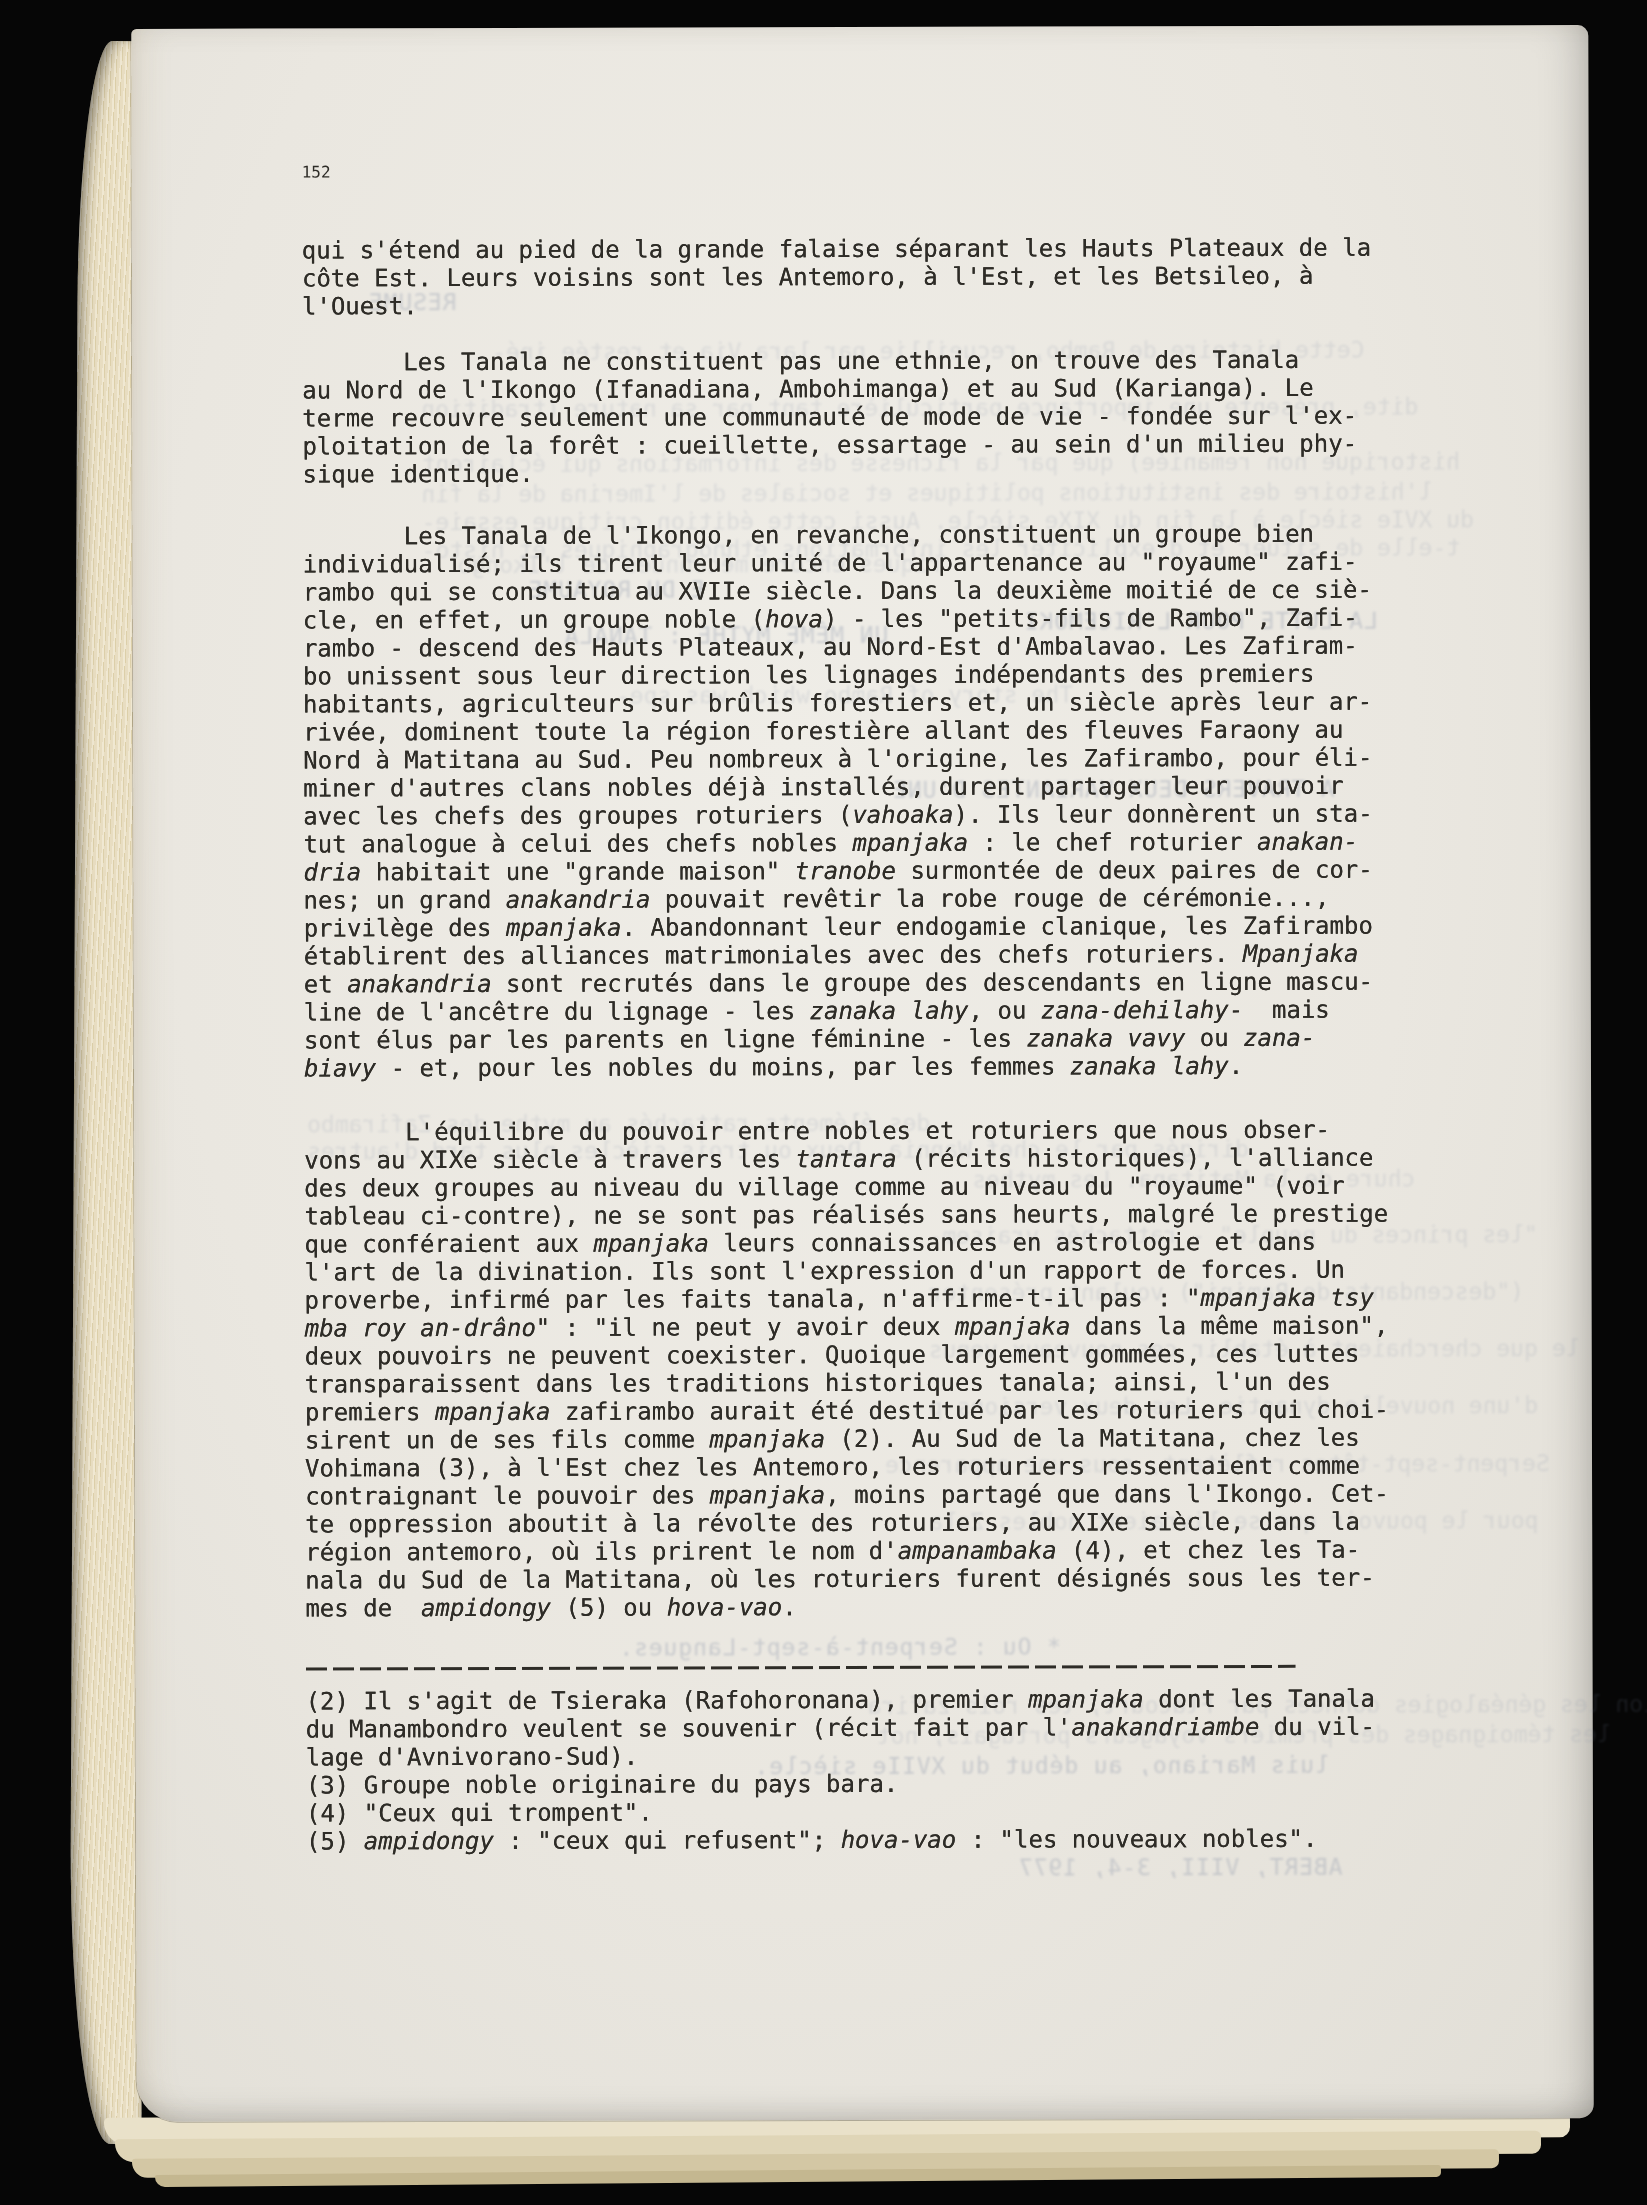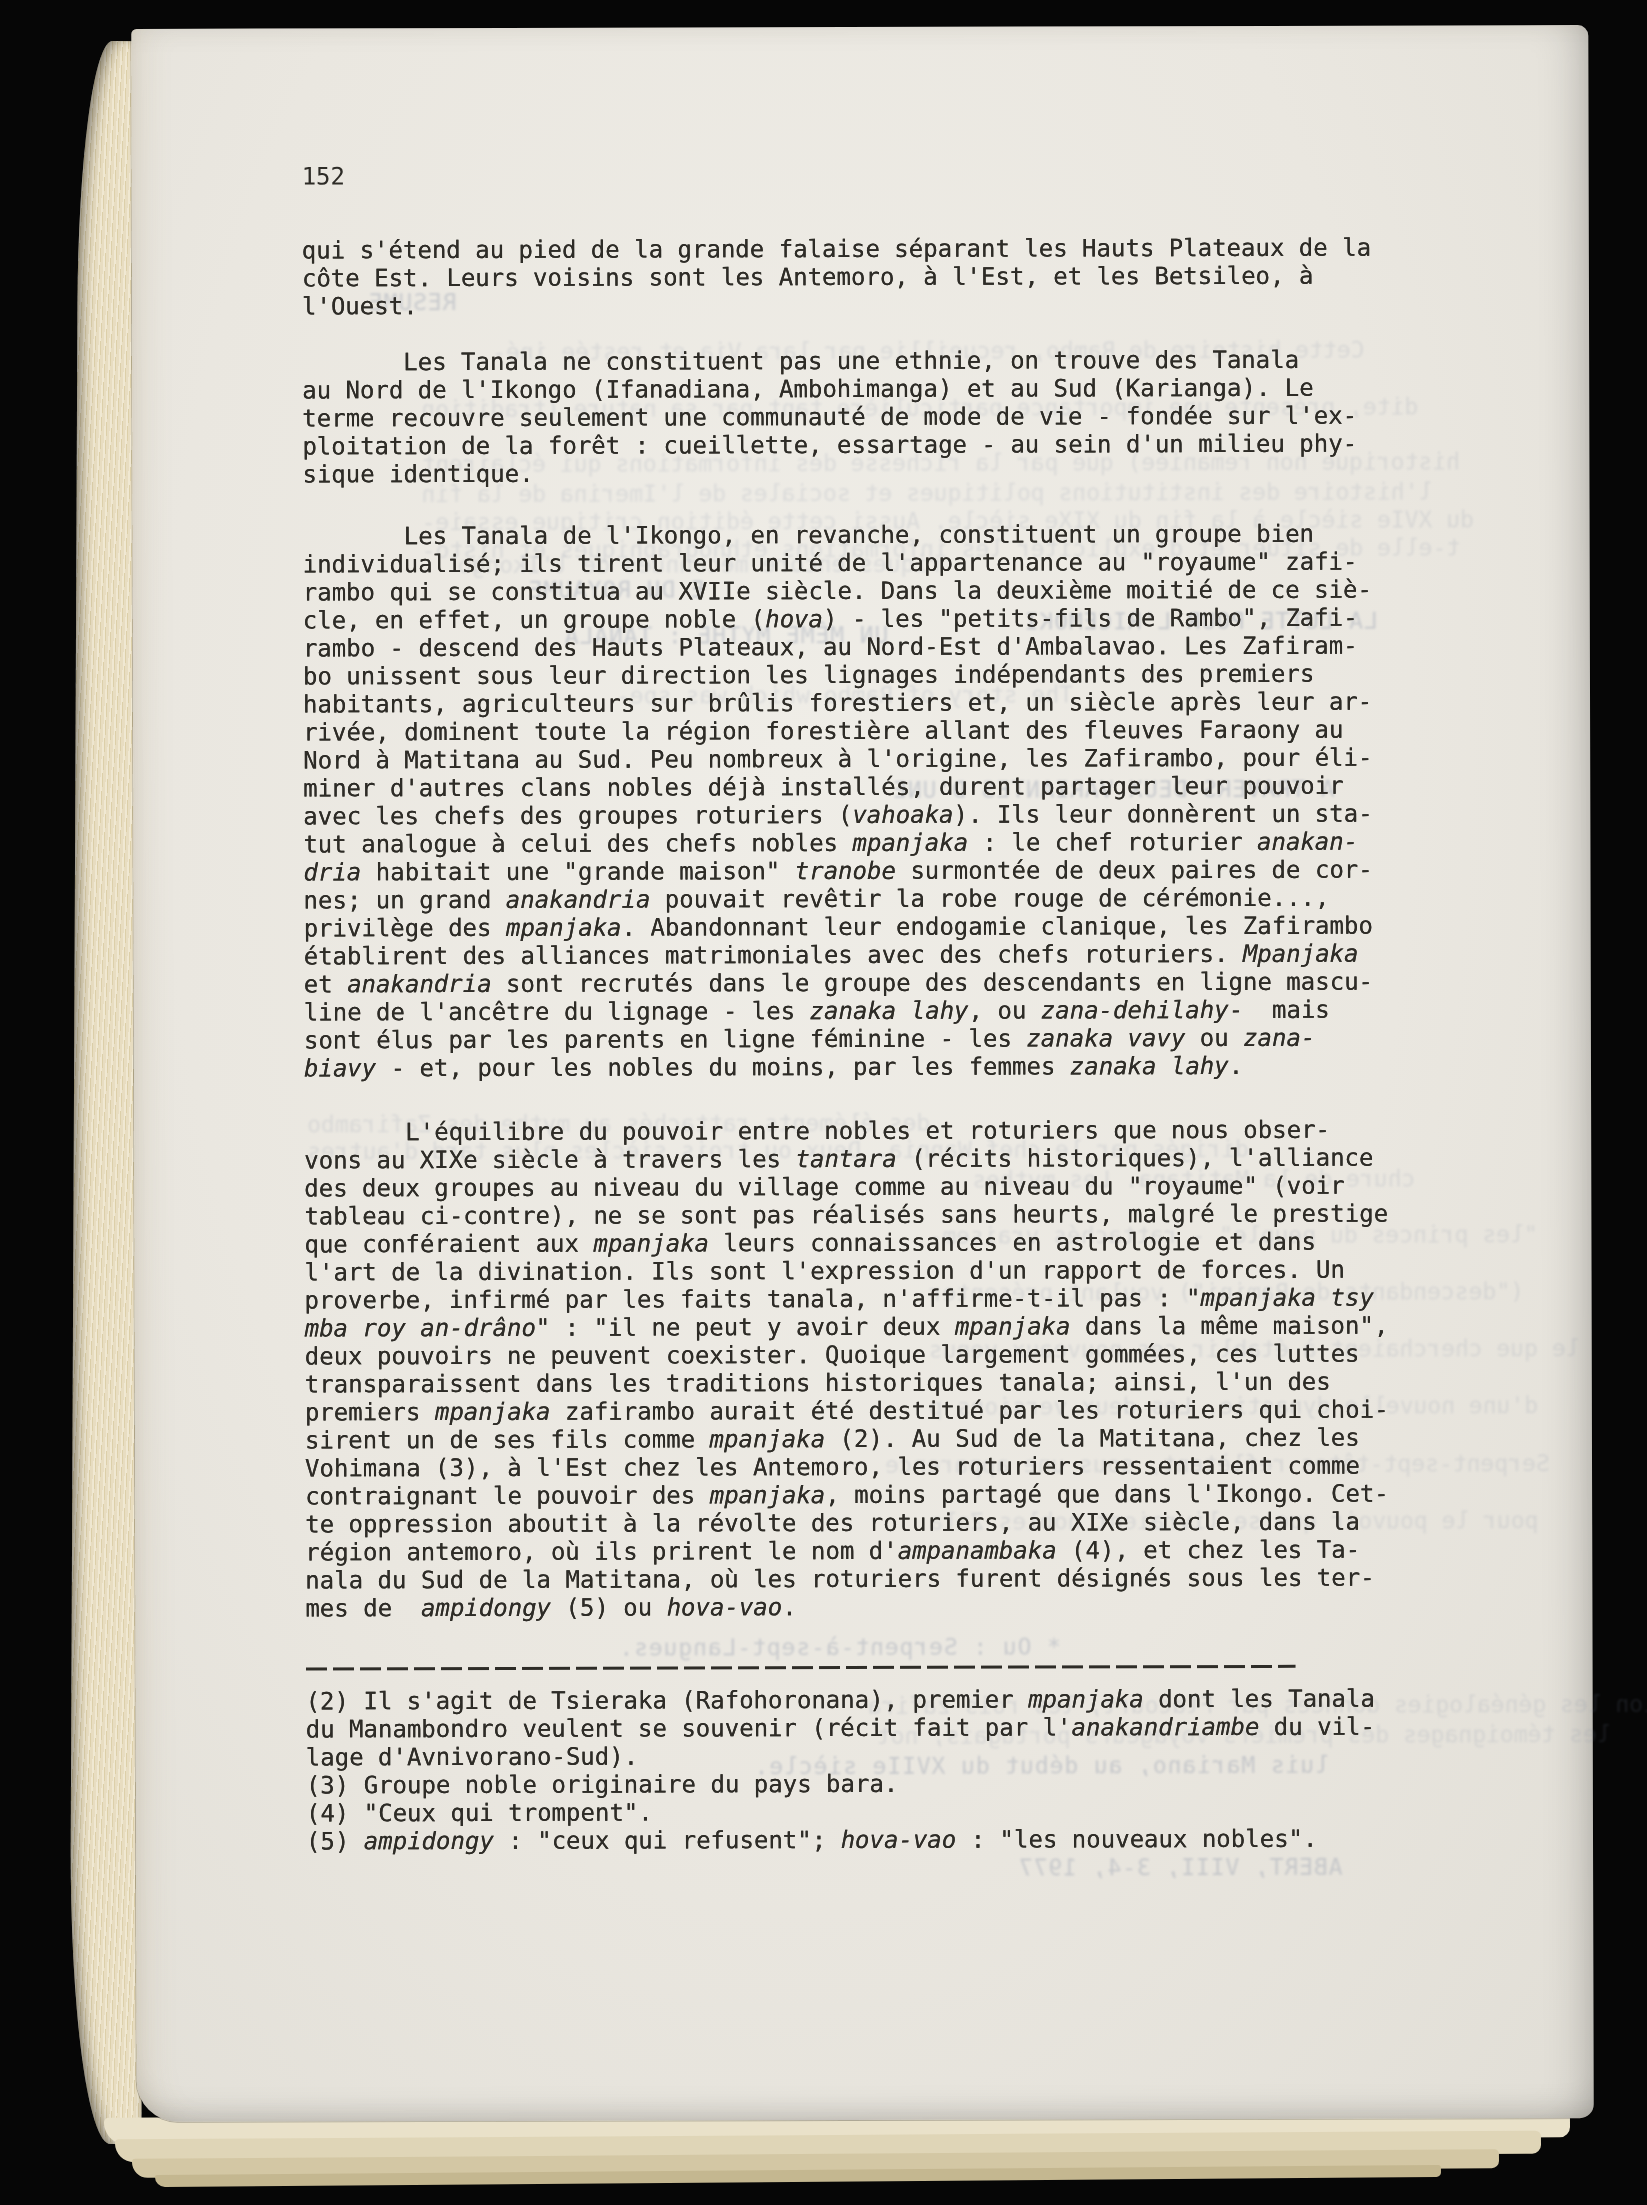--- a/index.html
+++ b/index.html
@@ -30,21 +30,21 @@
     border-radius:5.3px 10.6px 14px 41px;
     transform:rotate(-0.15deg);
     box-shadow:
       inset -26.5px 0 49px -28px rgba(0,0,0,.30),
       inset 0 -25px 37px -26.5px rgba(0,0,0,.20),
       inset 23px 0 42px -26.5px rgba(140,115,70,.28),
       0 0 0 0.9px rgba(0,0,0,.25);
   }
   .page-number{
     position:absolute;left:170px;top:134px;
-    font-size:24px;color:var(--ink,#2e2c27);
+    font-size:16px;color:var(--ink,#2e2c27);
   }
   .para{
     position:absolute;left:170px;
     font-size:24px;line-height:28px;color:var(--ink,#2e2c27);
     white-space:pre;z-index:2;text-shadow:0 0 0.4px currentColor;
   }
   .para em{margin-top:41px;}
   .p1{top:208px;}
   .p2{top:320px;}
   .p3{top:494px;}

